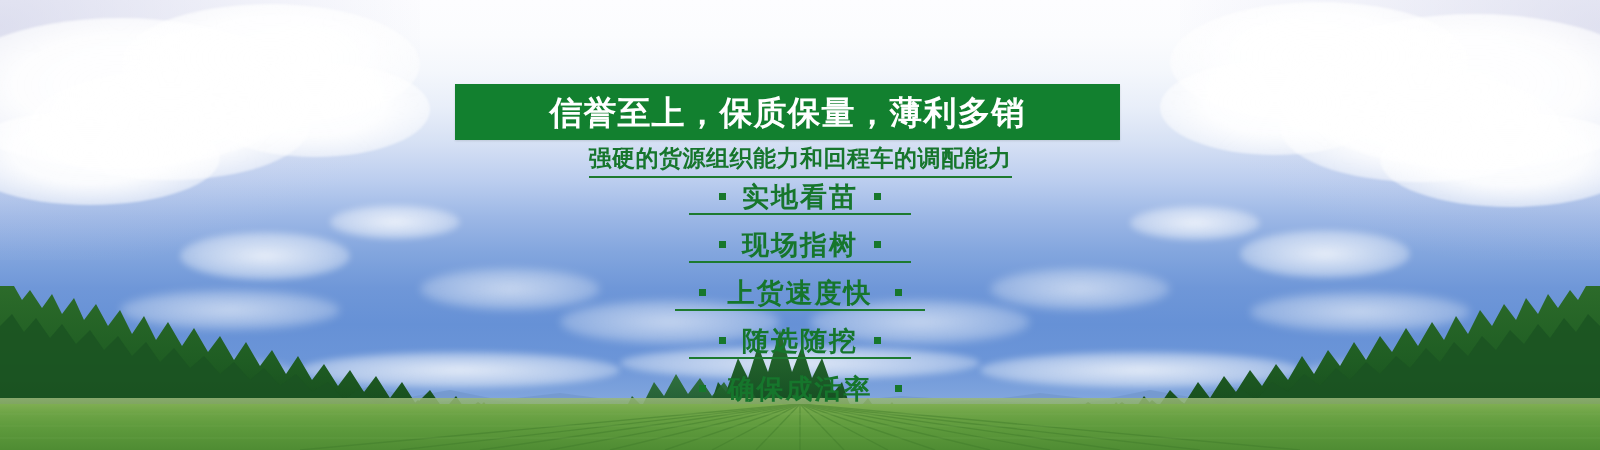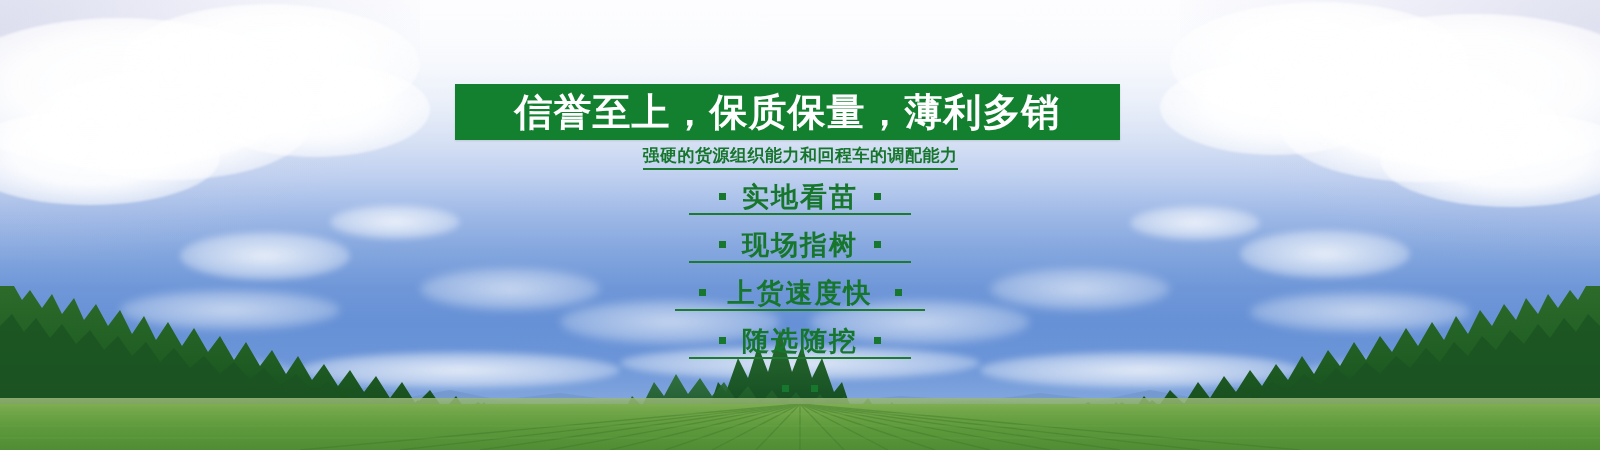--- a/index.html
+++ b/index.html
@@ -168,39 +168,39 @@
     width: 665px;
     height: 56px;
     background: #12802f;
     display: flex;
     align-items: center;
     justify-content: center;
     box-shadow: 0 1px 2px rgba(0,0,0,0.12);
   }
   .headline-text {
     color: #ffffff;
-    font-size: 38px;
+    font-size: 33px;
     font-weight: bold;
     letter-spacing: 1px;
     line-height: 1;
     white-space: nowrap;
     font-family: "DejaVu Sans", "Liberation Sans", sans-serif;
   }
 
   .subtitle {
     position: absolute;
     left: 0;
     top: 145px;
     width: 1600px;
     text-align: center;
   }
   .subtitle-text {
     display: inline-block;
     color: #16762c;
-    font-size: 17px;
+    font-size: 23px;
     font-weight: bold;
     letter-spacing: 0.5px;
     line-height: 1.2;
     padding-bottom: 3px;
     border-bottom: 2px solid #1d7a30;
     white-space: nowrap;
   }
 
   .feature-list {
     position: absolute;
@@ -440,20 +440,21 @@
           <span class="bullet-dot"></span>
           <span class="feature-text">随选随挖</span>
           <span class="bullet-dot"></span>
         </div>
         <span class="feature-sep"></span>
       </div>
 
       <div class="feature-row wide no-sep">
         <div class="feature-inner">
           <span class="bullet-dot"></span>
+          <span class="feature-text">确保成活率</span>
           <span class="bullet-dot"></span>
         </div>
 
       </div>
 
     </div>
   </div>
 </div>
 
 </body></html>

